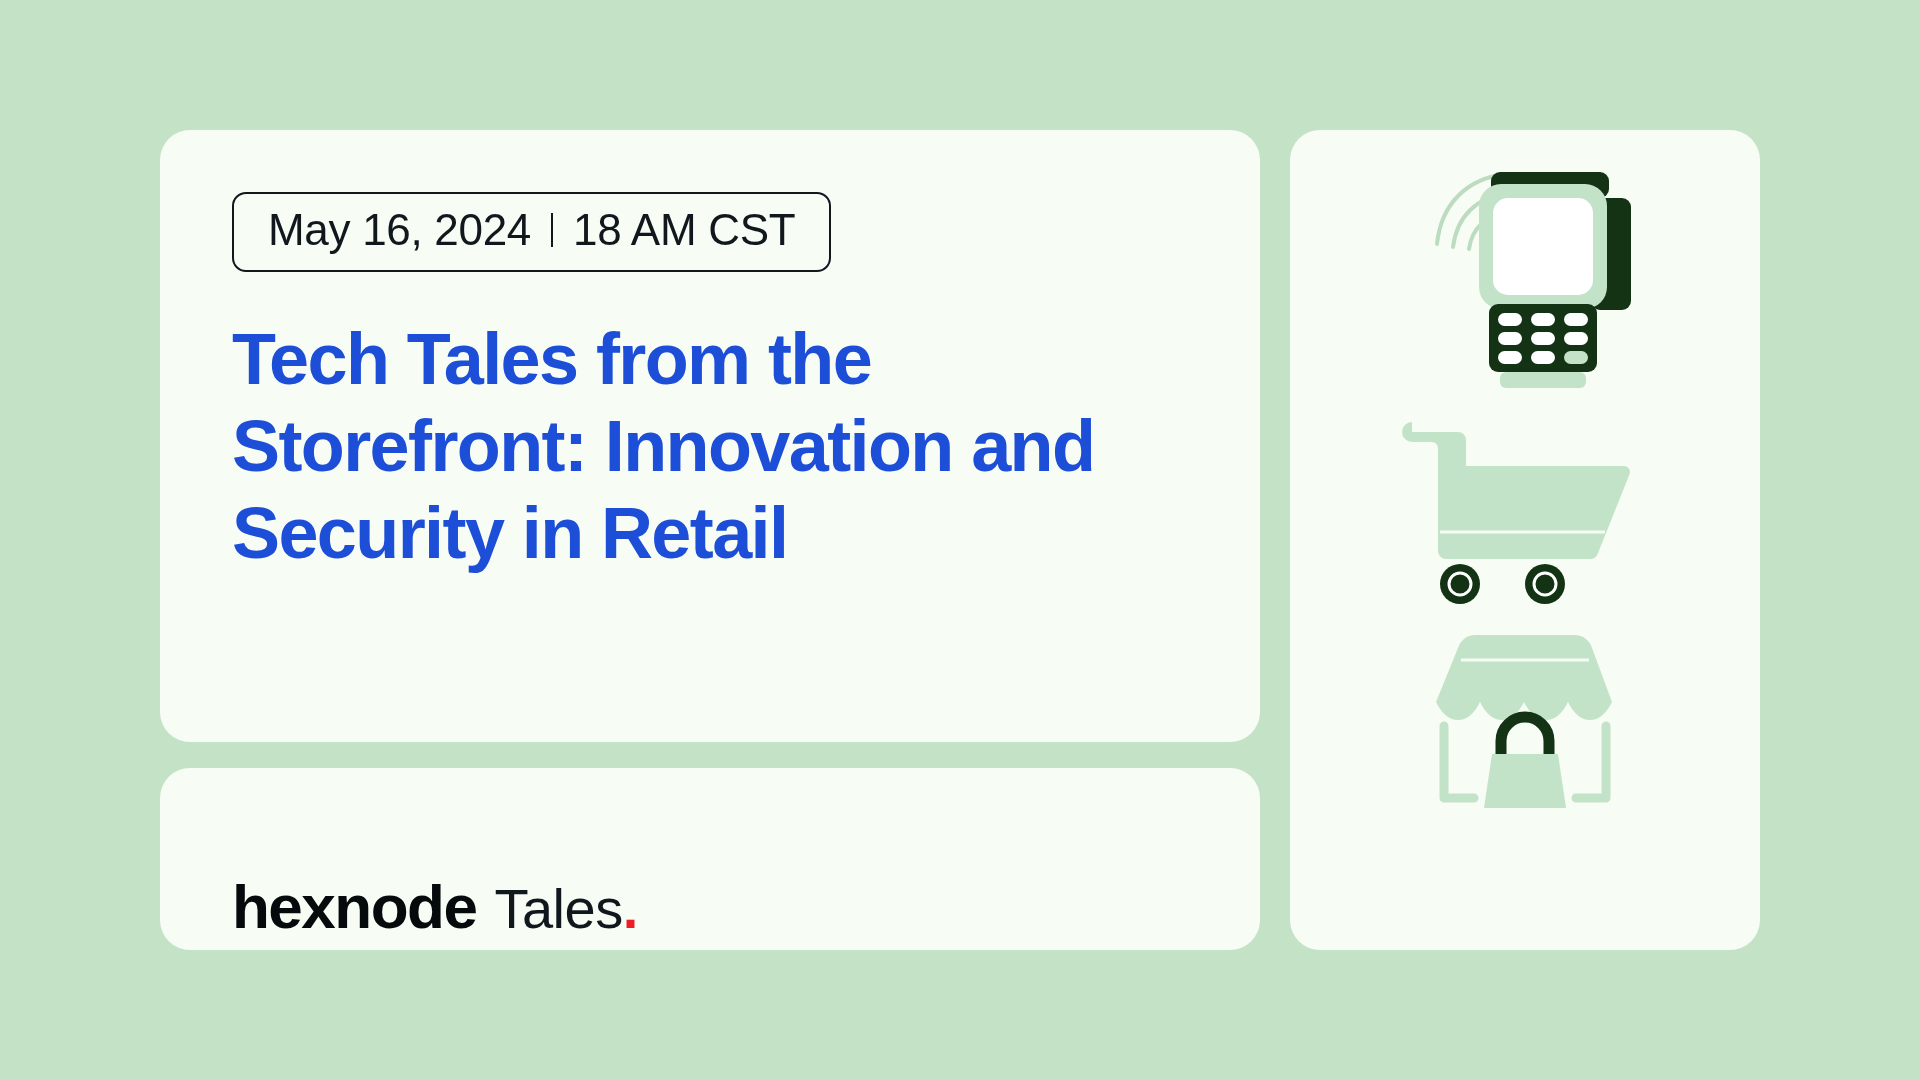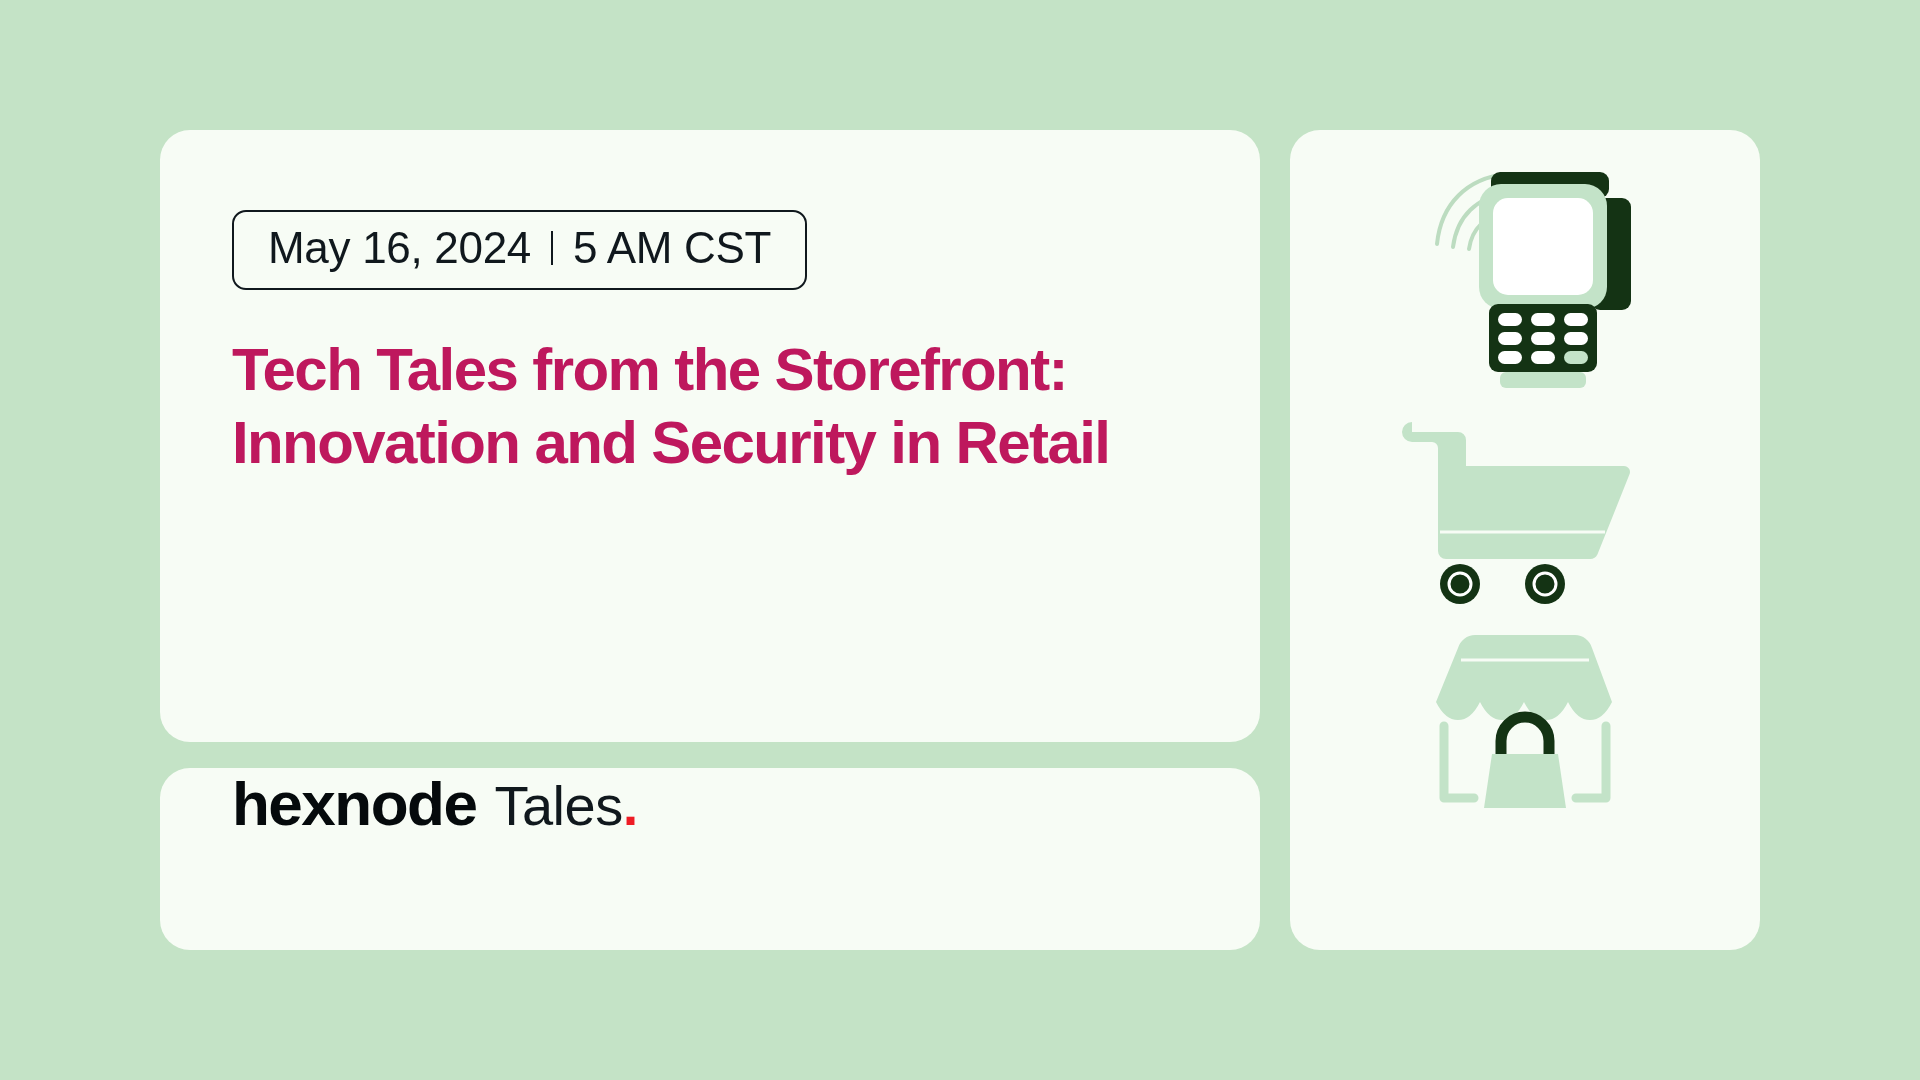--- a/index.html
+++ b/index.html
@@ -41,60 +41,59 @@
   }
 
   .hero-card {
     flex: 0 0 612px;
     padding: 62px 72px 0 72px;
   }
 
   .brand-card {
     flex: 1 1 auto;
     display: flex;
-    align-items: flex-start;
-    padding: 0 72px;
+    align-items: flex-end;
+    padding: 8px 72px;
   }
 
   
   .date-badge {
     display: inline-flex;
     align-items: center;
     gap: 0;
     border: 2px solid #10181d;
     border-radius: 14px;
     padding: 14px 34px 18px 34px;
     background: transparent;
     white-space: nowrap;
-    margin-top: 18px;
   }
   .date-badge-text {
     font-size: 44px;
     line-height: 1;
     letter-spacing: -0.3px;
     color: #10181d;
     font-weight: 400;
   }
   .date-sep {
     display: inline-block;
     width: 2px;
     height: 34px;
     background: #10181d;
     margin: 0 20px;
     vertical-align: -4px;
   }
 
   
   .hero-title {
     margin-top: 44px;
-    font-size: 60px;
+    font-size: 72px;
     line-height: 1.21;
     font-weight: 600;
     letter-spacing: -1.6px;
-    color: #be185d;
+    color: #1d4ed8;
     max-width: 990px;
   }
 
   
   .logo-row {
     display: flex;
     align-items: baseline;
     gap: 18px;
   }
   .logo-hexnode {
@@ -135,21 +134,21 @@
 
 <div class="stage">
 
   <div class="left-col">
 
     <div class="card hero-card">
 
       <div class="date-badge">
         <span class="date-badge-text">May 16, 2024</span>
         <span class="date-sep"></span>
-        <span class="date-badge-text">5 AM CST</span>
+        <span class="date-badge-text">18 AM CST</span>
       </div>
 
       <h1 class="hero-title">Tech Tales from the Storefront: Innovation and Security in Retail</h1>
 
     </div>
 
     <div class="card brand-card">
       <div class="logo-row">
         <span class="logo-hexnode">hexnode</span>
         <span class="logo-live">

